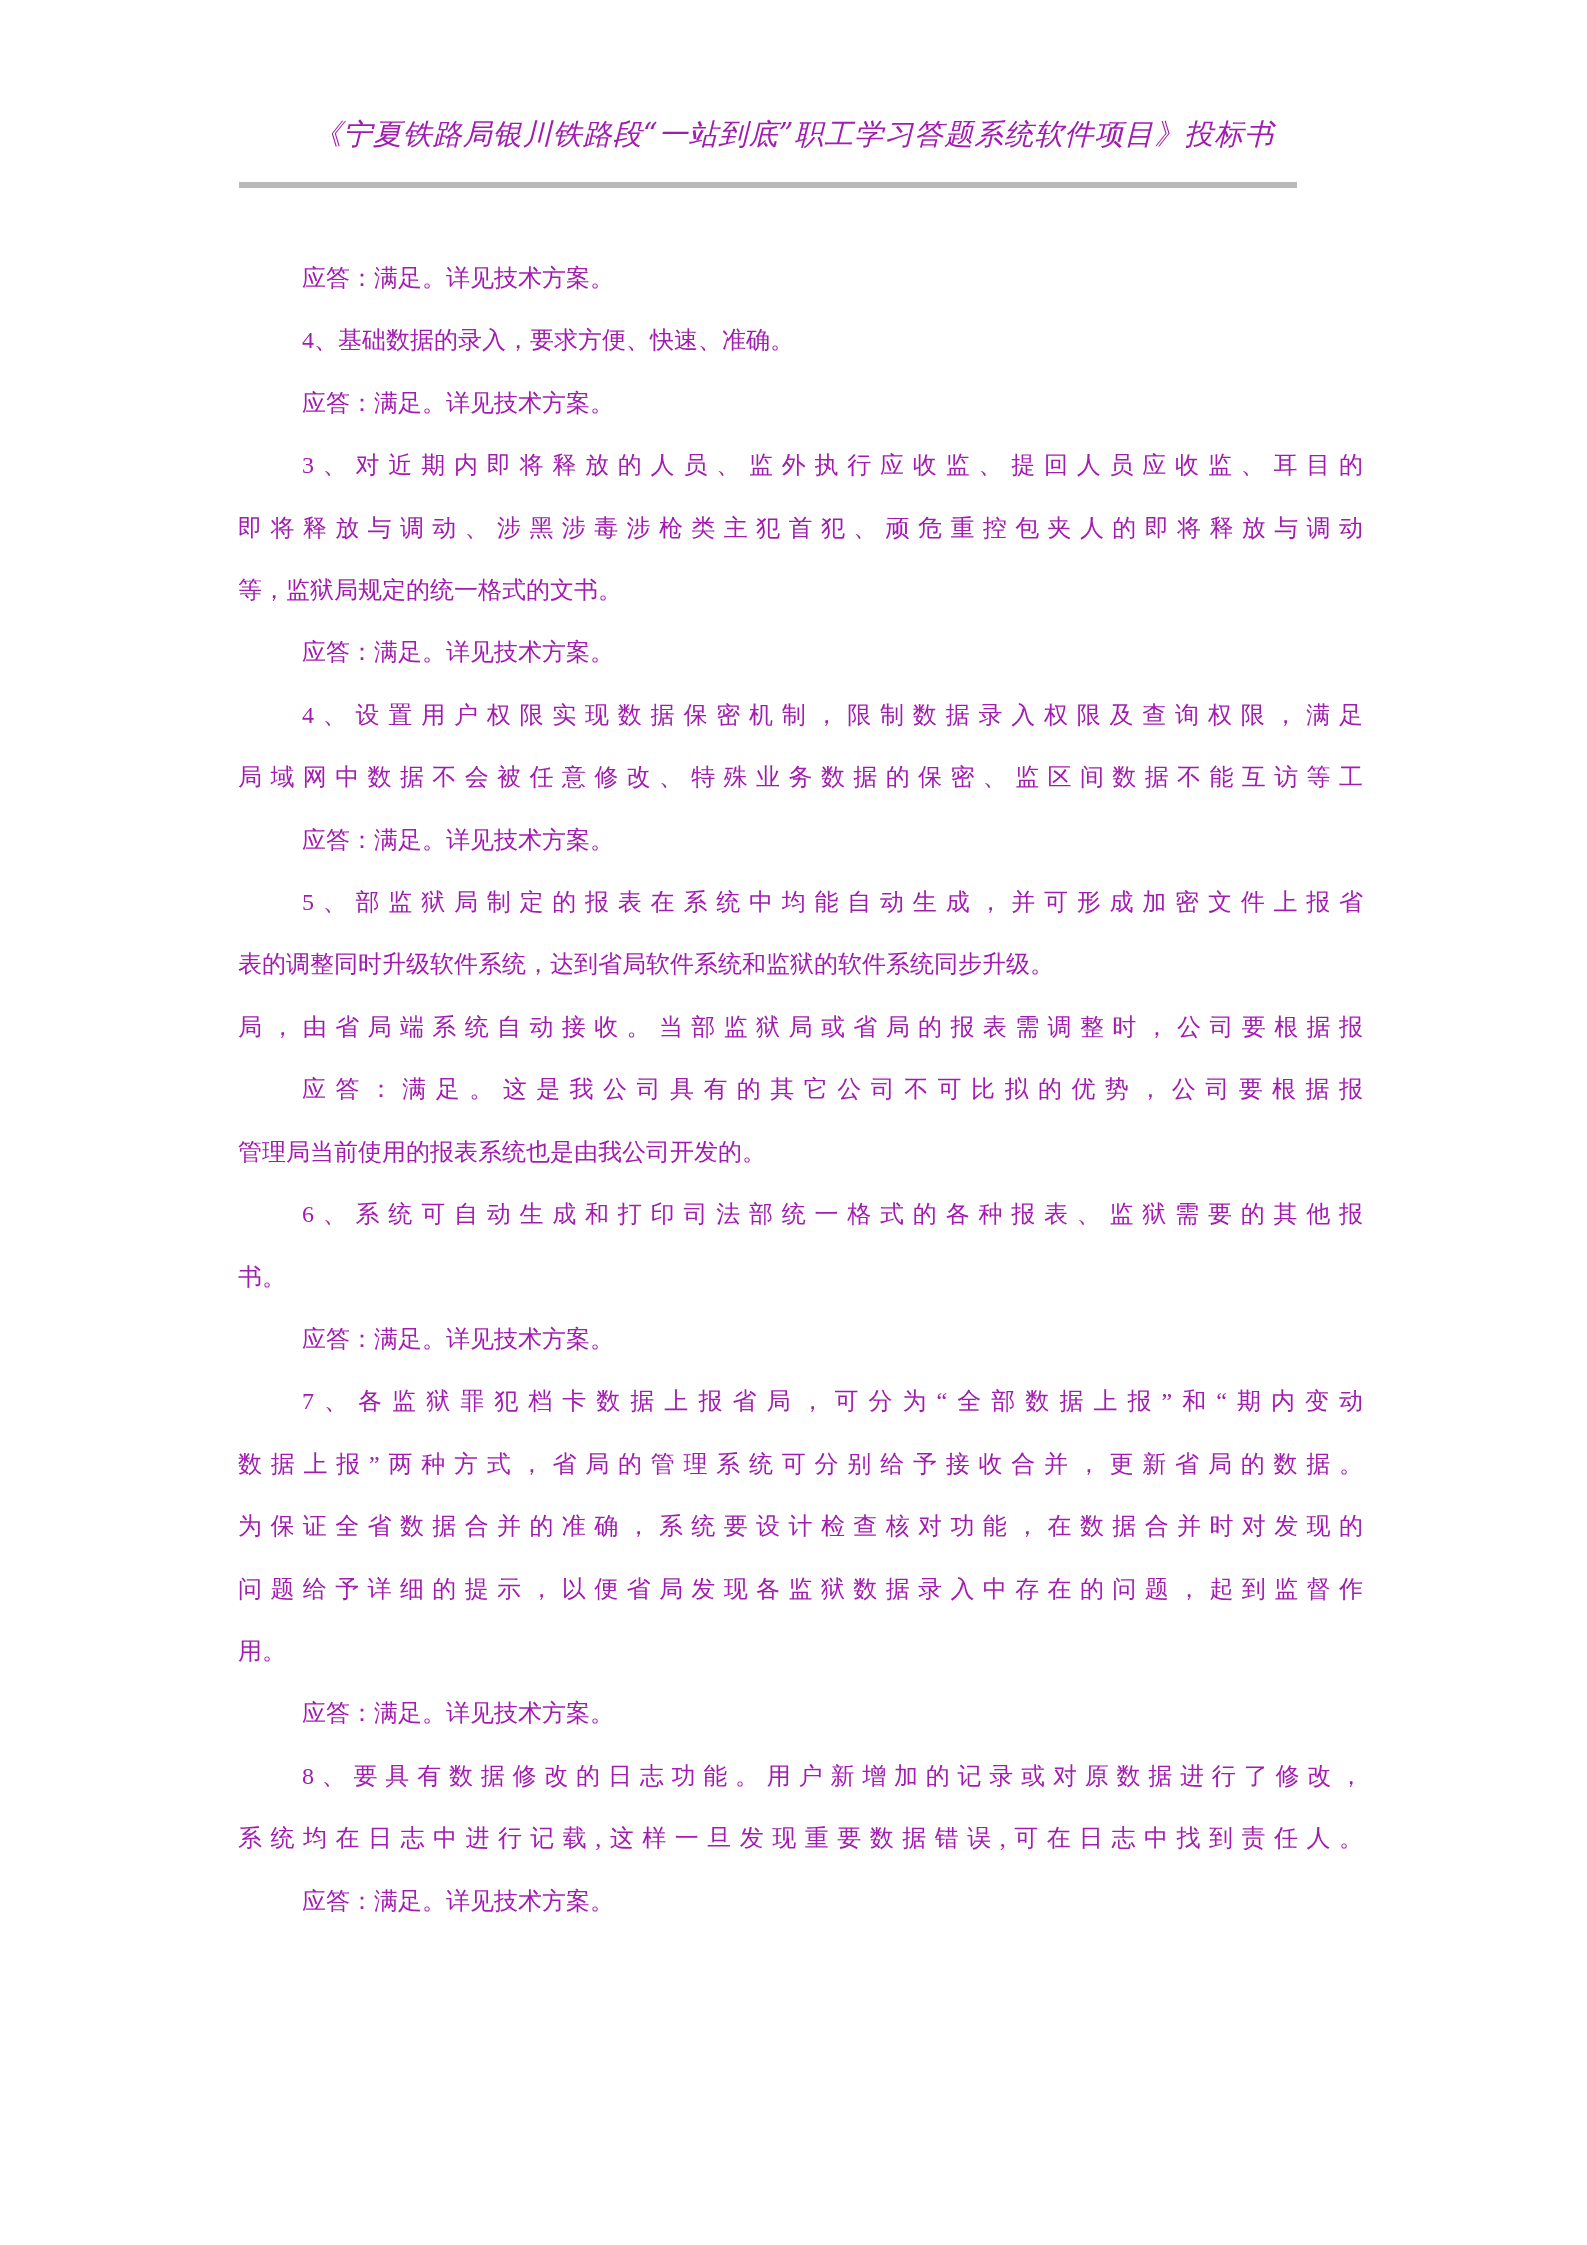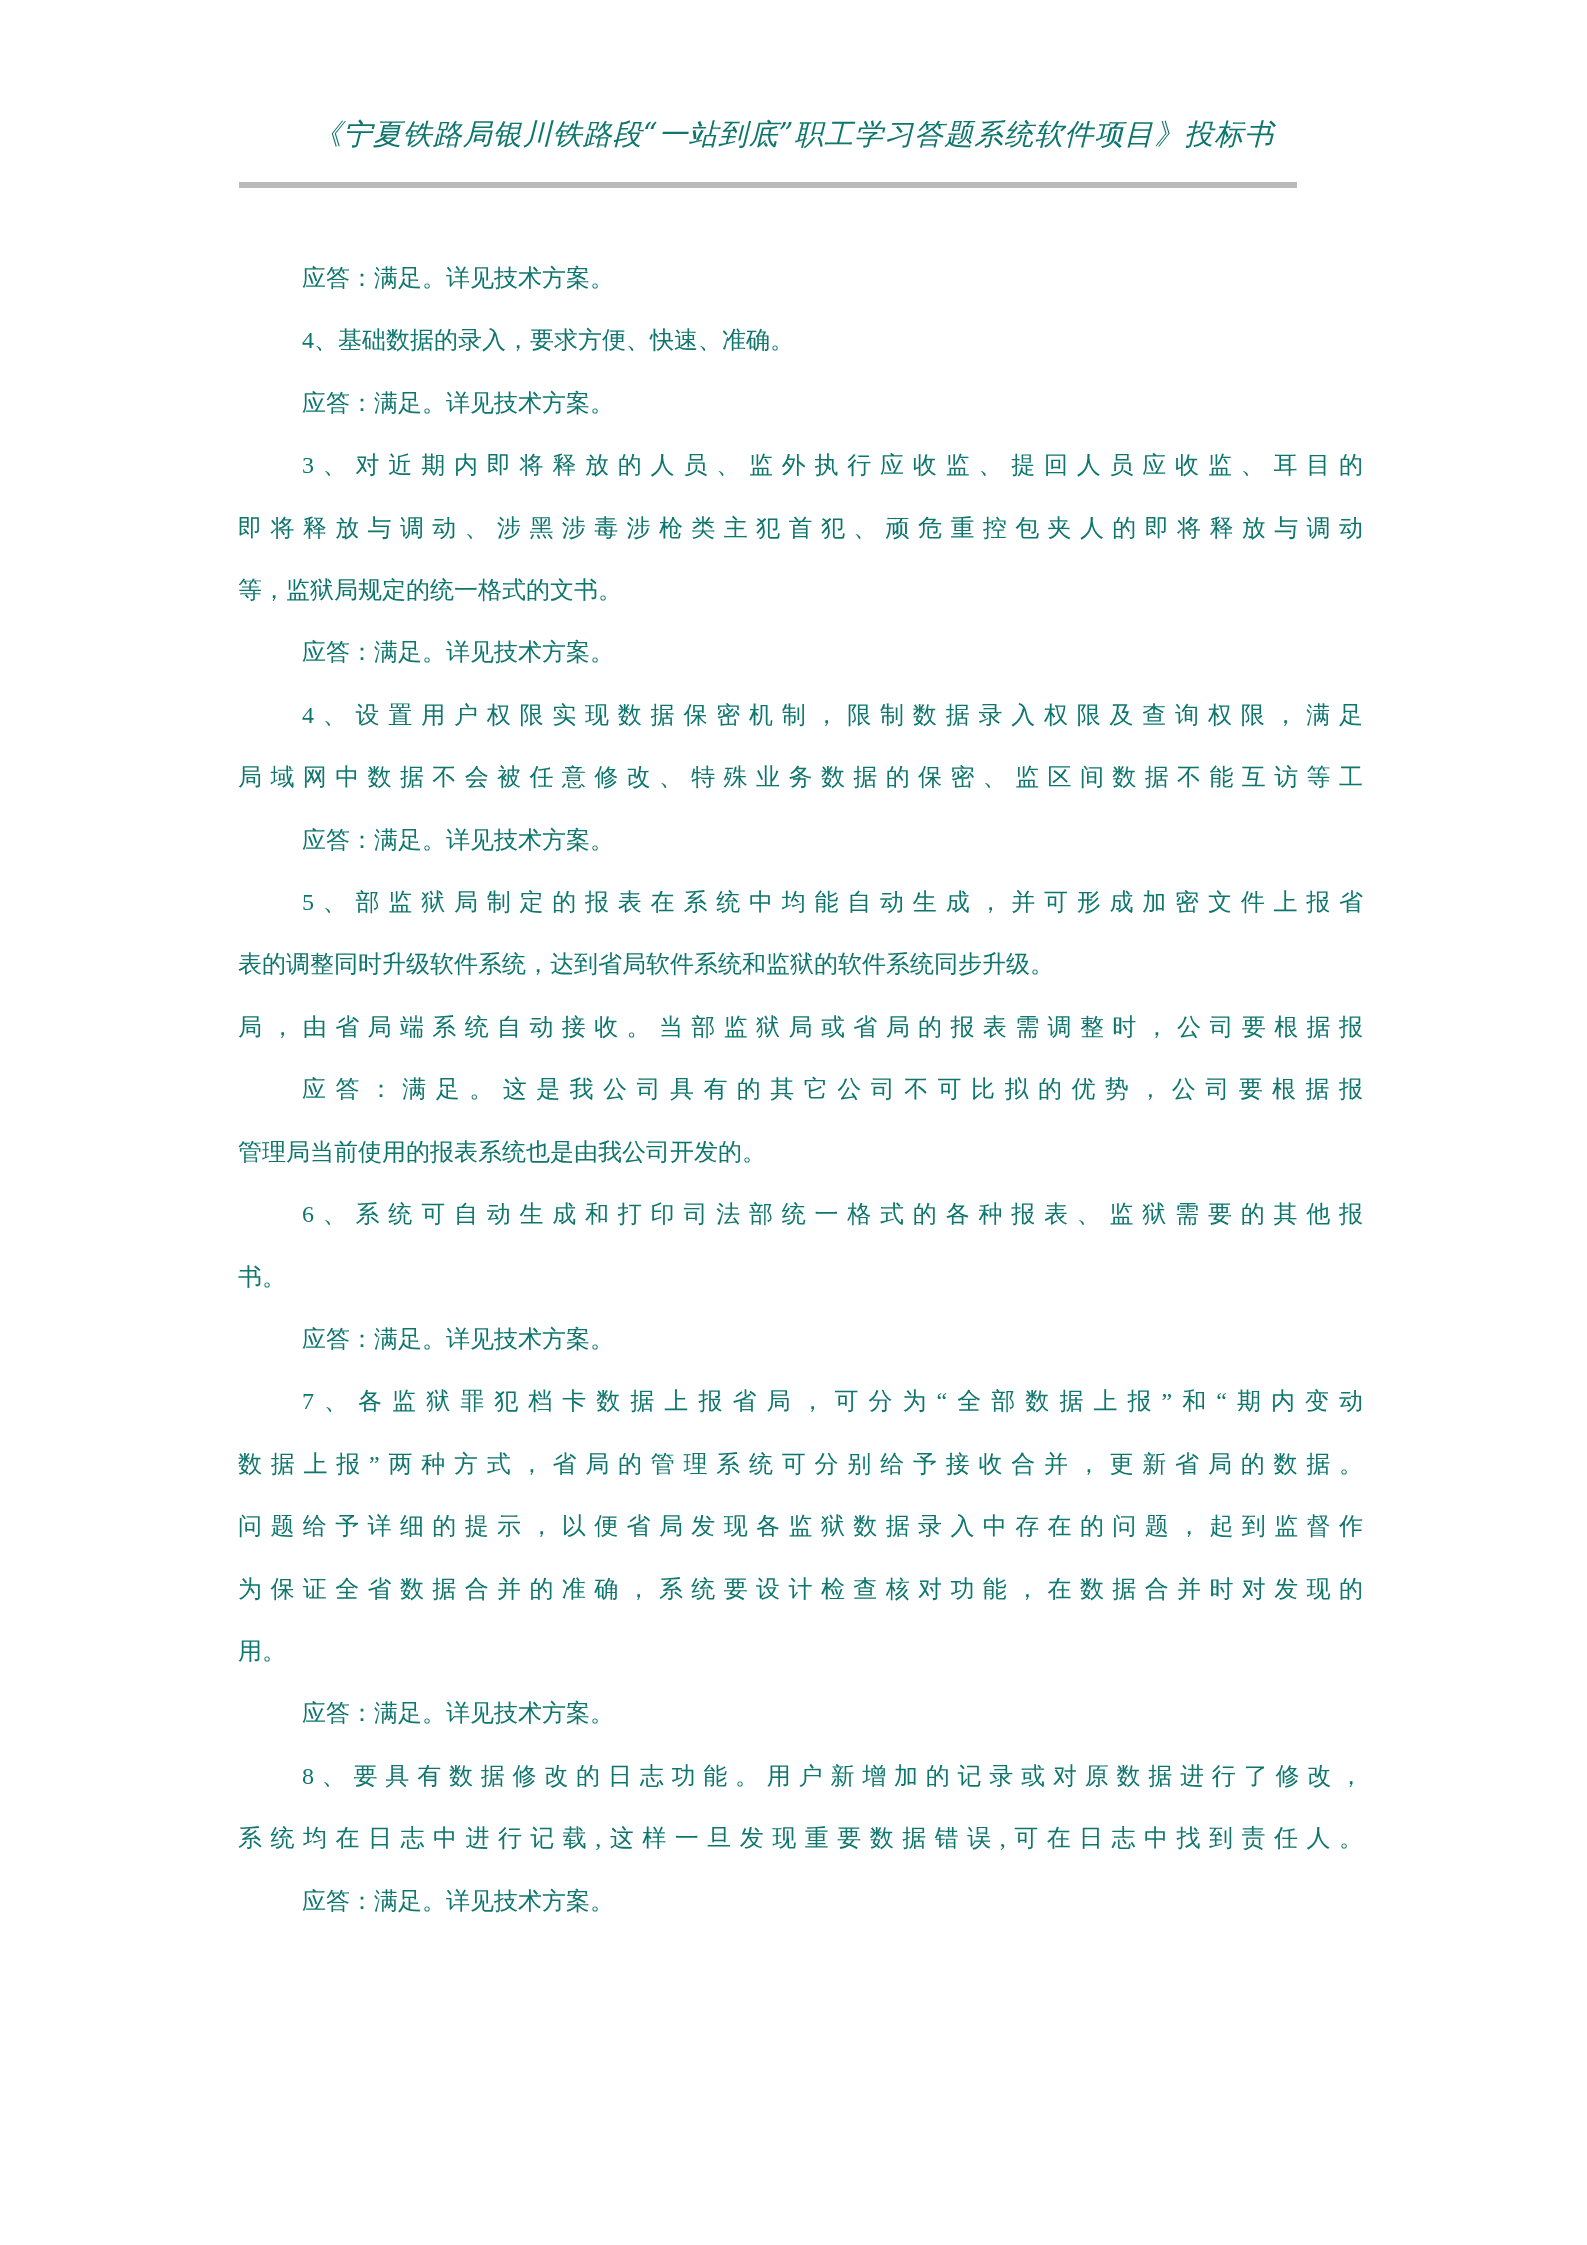--- a/index.html
+++ b/index.html
@@ -2,21 +2,21 @@
 <html><head>
 <meta charset="utf-8">
 <style>
   html, body { margin: 0; padding: 0; background: #ffffff; }
   .page {
     position: relative;
     width: 1587px;
     height: 2245px;
     background: #ffffff;
     overflow: hidden;
-    color: #0f766e;
+    color: #a21caf;
     font-family: "Liberation Serif", serif;
   }
   .header {
     position: absolute;
     top: 116px;
     left: 0;
     width: 100%;
     text-align: center;
     font-size: 29px;
     line-height: 36px;
@@ -74,21 +74,21 @@
       <div class="line indent justify">5、部监狱局制定的报表在系统中均能自动生成，并可形成加密文件上报省</div>
       <div class="line">表的调整同时升级软件系统，达到省局软件系统和监狱的软件系统同步升级。</div>
       <div class="line justify">局，由省局端系统自动接收。当部监狱局或省局的报表需调整时，公司要根据报</div>
       <div class="line indent justify">应答：满足。这是我公司具有的其它公司不可比拟的优势，公司要根据报</div>
       <div class="line">管理局当前使用的报表系统也是由我公司开发的。</div>
       <div class="line indent justify">6、系统可自动生成和打印司法部统一格式的各种报表、监狱需要的其他报</div>
       <div class="line">书。</div>
       <div class="line indent">应答：满足。详见技术方案。</div>
       <div class="line indent justify">7、各监狱罪犯档卡数据上报省局，可分为“全部数据上报”和“期内变动</div>
       <div class="line justify">数据上报”两种方式，省局的管理系统可分别给予接收合并，更新省局的数据。</div>
+      <div class="line justify">为保证全省数据合并的准确，系统要设计检查核对功能，在数据合并时对发现的</div>
       <div class="line justify">问题给予详细的提示，以便省局发现各监狱数据录入中存在的问题，起到监督作</div>
-      <div class="line justify">为保证全省数据合并的准确，系统要设计检查核对功能，在数据合并时对发现的</div>
       <div class="line">用。</div>
       <div class="line indent">应答：满足。详见技术方案。</div>
       <div class="line indent justify">8、要具有数据修改的日志功能。用户新增加的记录或对原数据进行了修改，</div>
       <div class="line justify">系统均在日志中进行记载,这样一旦发现重要数据错误,可在日志中找到责任人。</div>
       <div class="line indent">应答：满足。详见技术方案。</div>
     </div>
 </div>
 
 </body></html>

